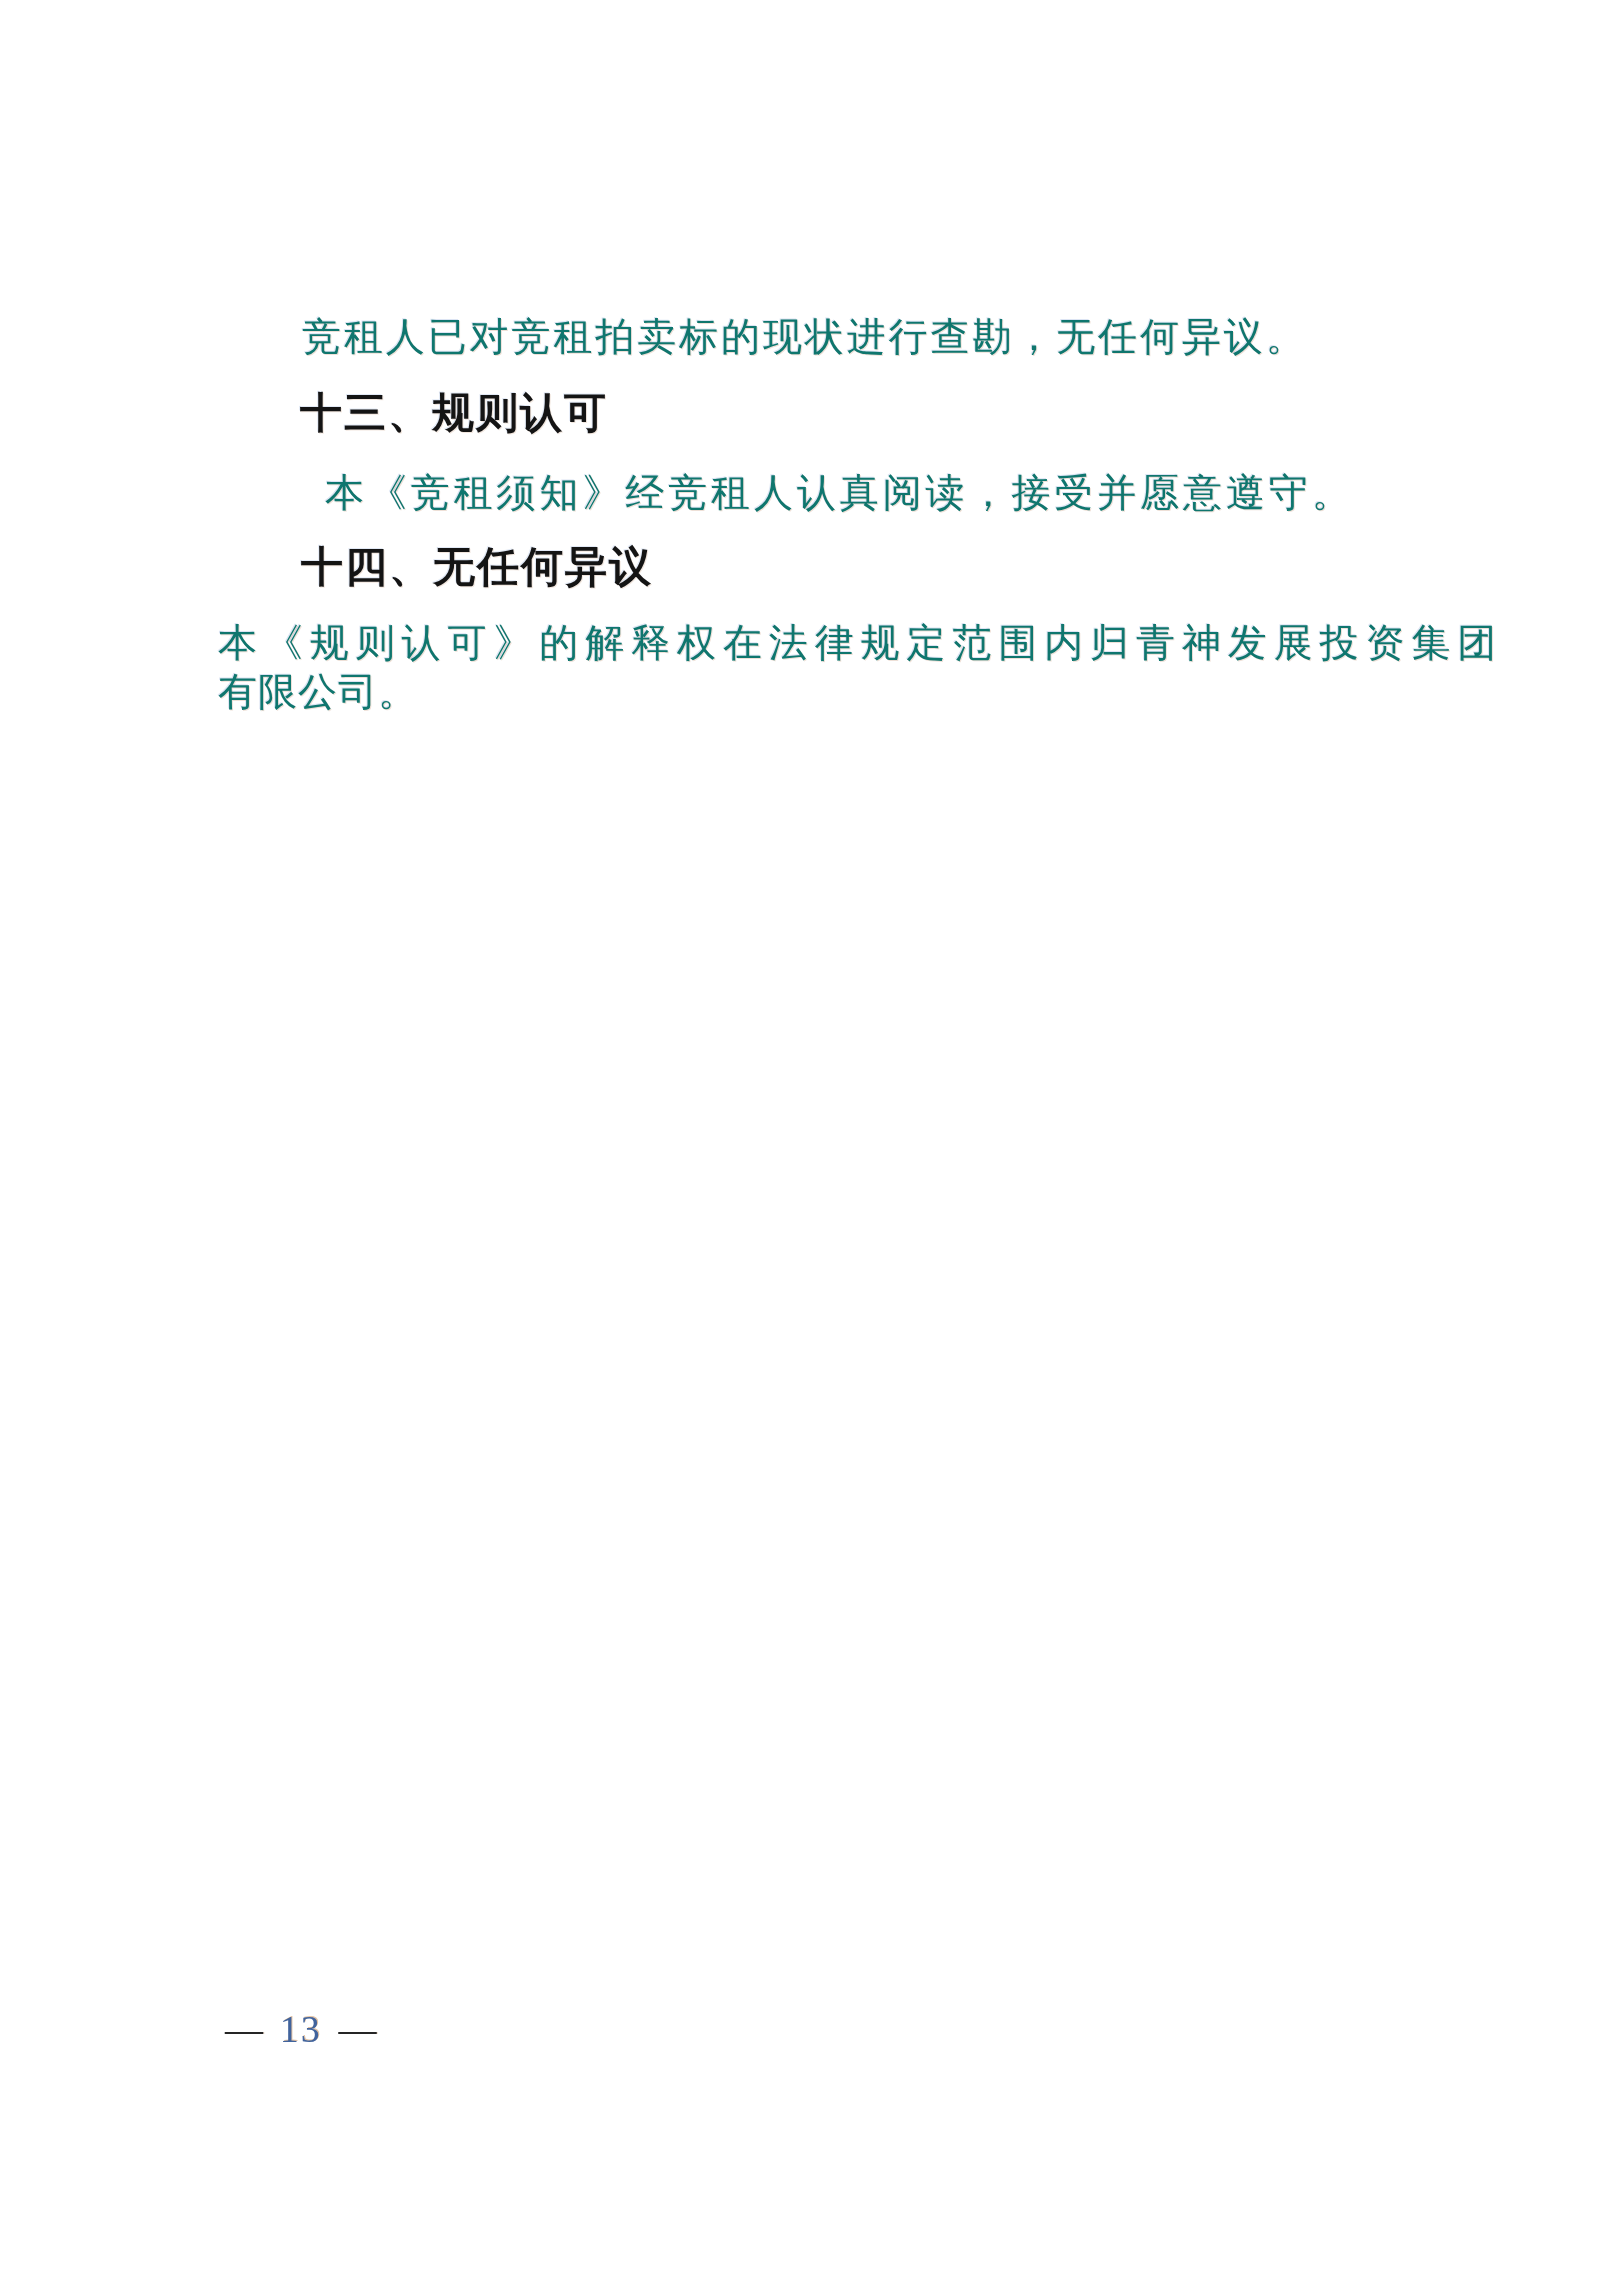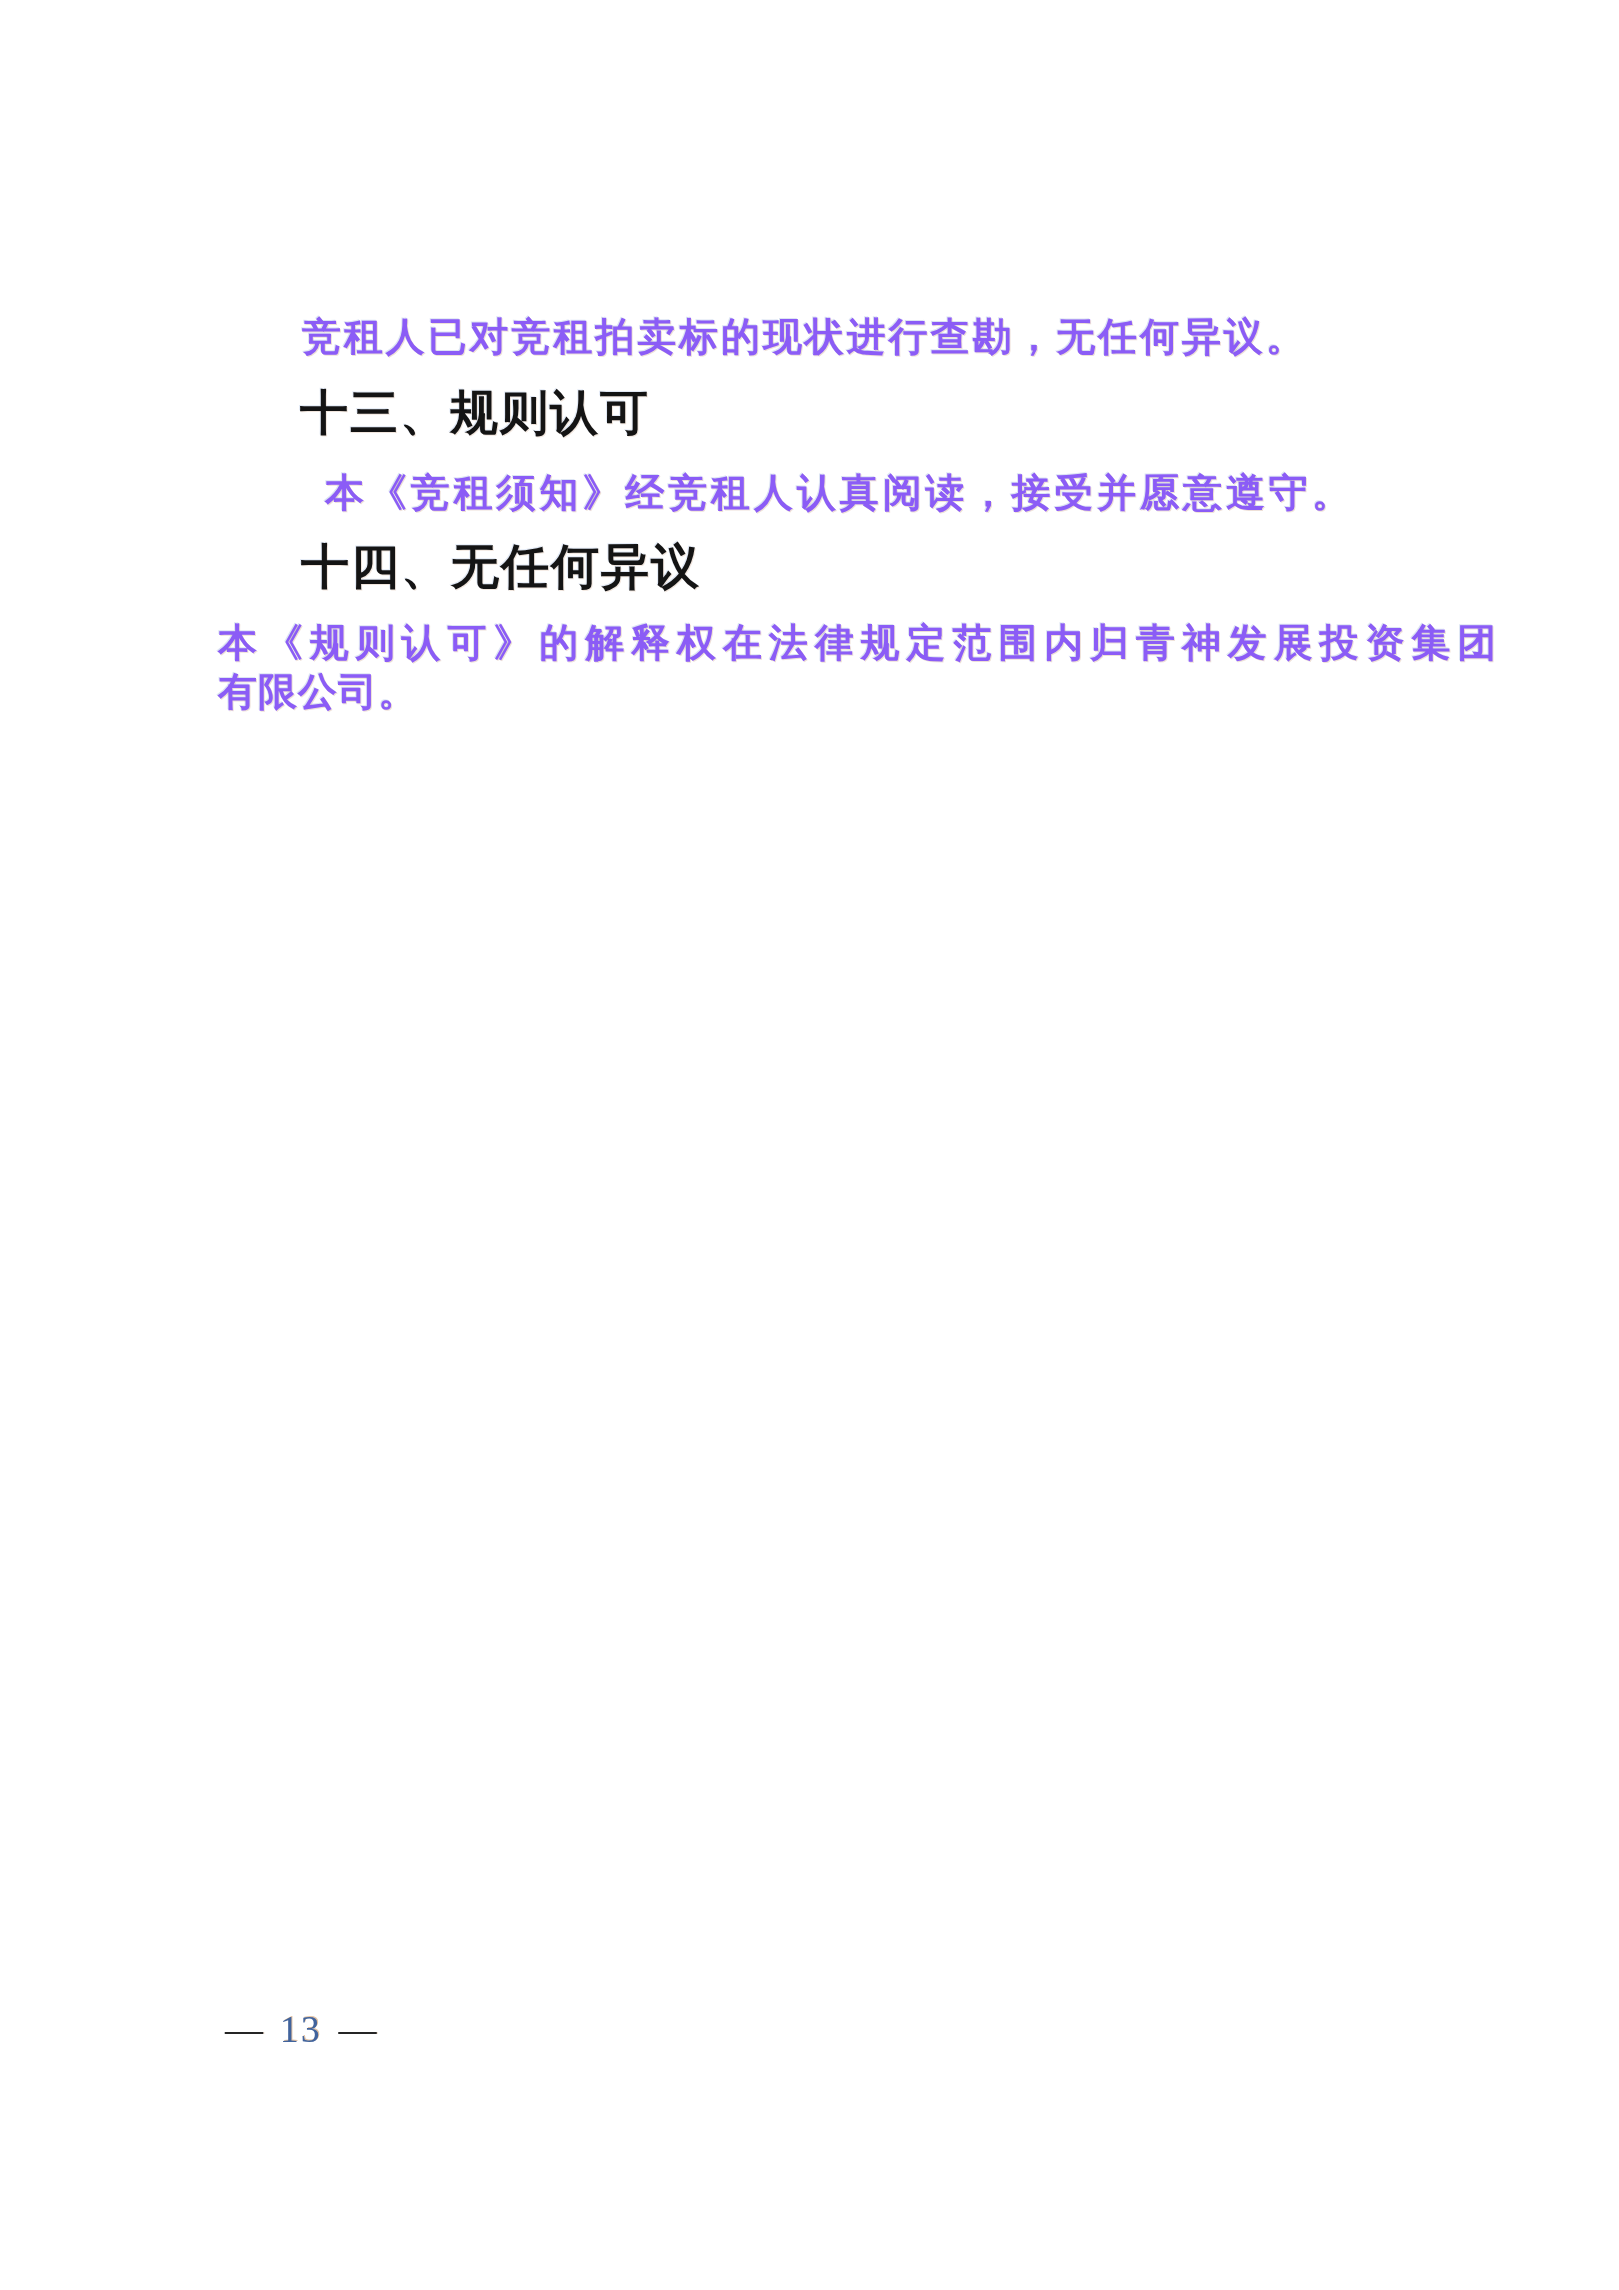--- a/index.html
+++ b/index.html
@@ -12,32 +12,31 @@
     width: 1619px;
     height: 2291px;
     background: #ffffff;
     overflow: hidden;
     font-family: "Liberation Serif", serif;
   }
   .doc-line {
     position: absolute;
     white-space: nowrap;
     line-height: 1;
-    color: #8b5cf6;
-    font-weight: bold;
+    color: #0f766e;
   }
   .body-line {
     font-family: "Liberation Serif", serif;
     font-size: 39px;
     
     text-shadow: 1px 1px 0 rgba(160, 85, 35, 0.18), -1px -1px 0 rgba(60, 105, 190, 0.18);
   }
   .heading-line {
-    font-family: Liberation Mono, monospace;
-    font-size: 48px;
+    font-family: Liberation Sans, sans-serif;
+    font-size: 42px;
     font-weight: 700;
     color: #141414;
     text-shadow: 1px 1px 0 rgba(160, 85, 35, 0.15), -1px -1px 0 rgba(60, 105, 190, 0.15);
   }
   
   .line-1   { top: 317px; left: 302px; letter-spacing: 2.9px; }
   .line-h13 { top: 392px; left: 300px; letter-spacing: 2px; }
   .line-2   { top: 473px; left: 325px; letter-spacing: 3.9px; }
   .line-h14 { top: 546px; left: 301px; letter-spacing: 2px; }
   .line-3   { top: 623px; left: 218px; letter-spacing: 6.9px; }

